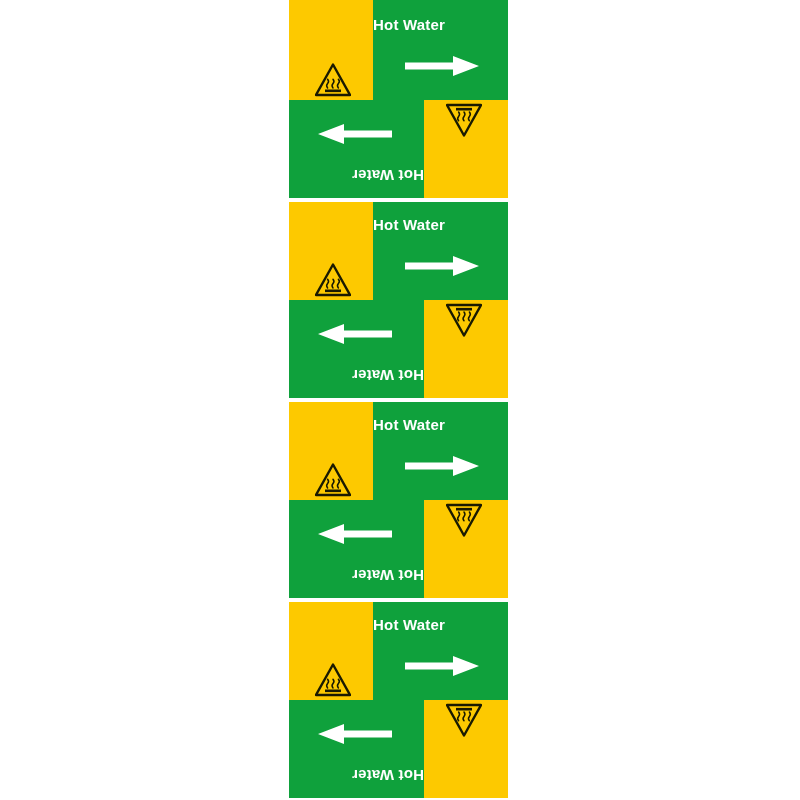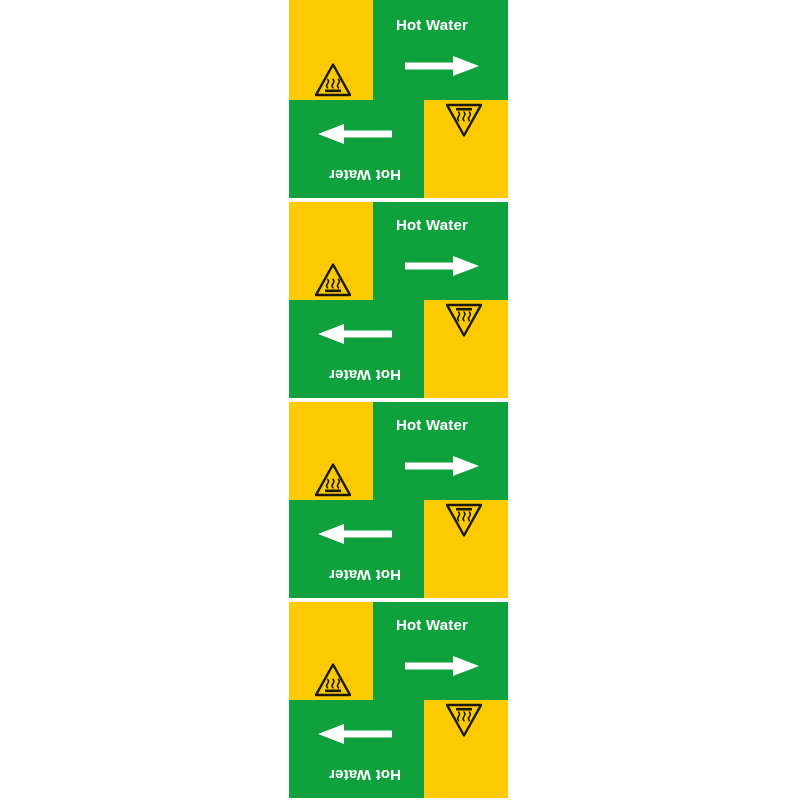--- a/index.html
+++ b/index.html
@@ -77,21 +77,20 @@
     height: 100px;
     background: #0fa13c;
   }
 
   
   .legend {
     position: absolute;
     left: 84px;
     top: 16px;
     width: 118px;
-    text-align: center;
     color: #ffffff;
     font-family: "Liberation Sans", sans-serif;
     font-size: 15px;
     font-weight: bold;
     letter-spacing: 0.2px;
     line-height: 18px;
     white-space: nowrap;
   }
 
   

